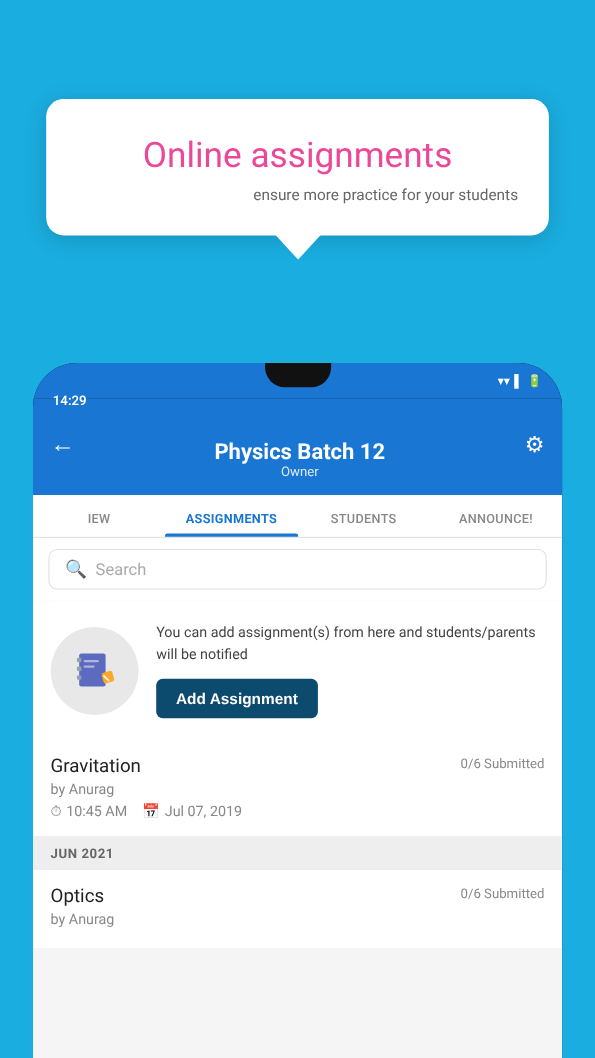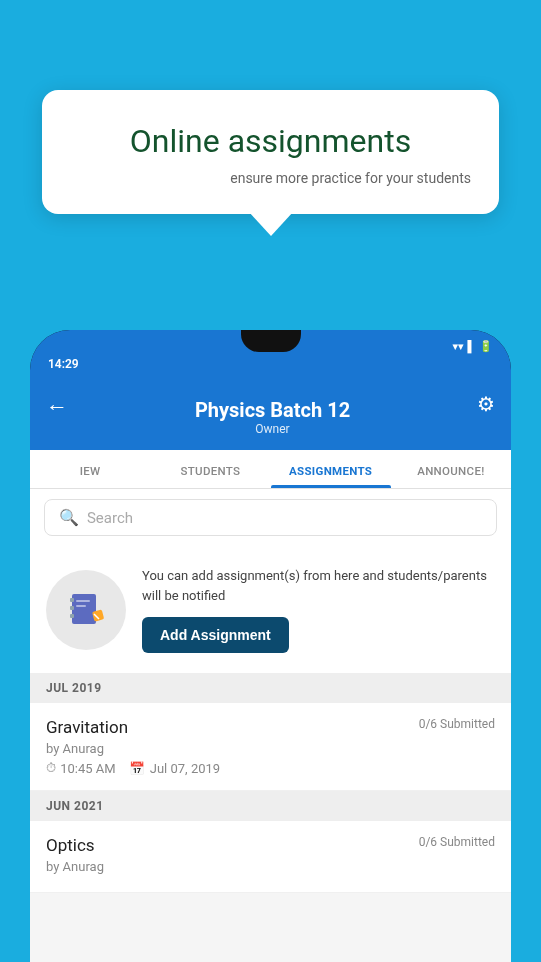--- a/index.html
+++ b/index.html
@@ -31,21 +31,21 @@
       transform: translateX(-50%);
       width: 0;
       height: 0;
       border-left: 22px solid transparent;
       border-right: 22px solid transparent;
       border-top: 24px solid white;
     }
     .bubble-title {
       font-size: 32px;
       font-weight: 400;
-      color: #14532d;
+      color: #ec4899;
       text-align: center;
       line-height: 1.2;
       margin-bottom: 10px;
     }
     .bubble-subtitle {
       font-size: 14px;
       color: #666;
       text-align: right;
     }
 
@@ -311,22 +311,22 @@
     <span class="back-icon">←</span>
     <div class="app-bar-center">
       <div class="app-bar-title">Physics Batch 12</div>
       <div class="app-bar-subtitle">Owner</div>
     </div>
     <span class="settings-icon">⚙</span>
   </div>
 
   <div class="tabs-bar">
     <div class="tab-item">IEW</div>
+    <div class="tab-item active">ASSIGNMENTS</div>
     <div class="tab-item">STUDENTS</div>
-    <div class="tab-item active">ASSIGNMENTS</div>
     <div class="tab-item">ANNOUNCE!</div>
   </div>
 
   <div class="content-area">
 
     <div class="search-container">
       <div class="search-box">
         <span class="search-icon-el">🔍</span>
         <span class="search-input-text">Search</span>
       </div>
@@ -345,21 +345,20 @@
           <rect x="28" y="24" width="10" height="10" rx="2" fill="#FFA726" transform="rotate(-15 28 24)"></rect>
           <line x1="30" y1="26" x2="35" y2="31" stroke="white" stroke-width="1.5"></line>
         </svg>
       </div>
       <div class="promo-right">
         <div class="promo-text">You can add assignment(s) from here and students/parents will be notified</div>
         <button class="add-btn">Add Assignment</button>
       </div>
     </div>
 
-    <div class="section-header">JUL 2019</div>
     <div class="assignment-item">
       <div class="assignment-top">
         <span class="assignment-name">Gravitation</span>
         <span class="assignment-status">0/6 Submitted</span>
       </div>
       <div class="assignment-by">by Anurag</div>
       <div class="assignment-meta">
         <div class="meta-item">
           <span class="meta-icon">⏱</span>
           <span>10:45 AM</span>

